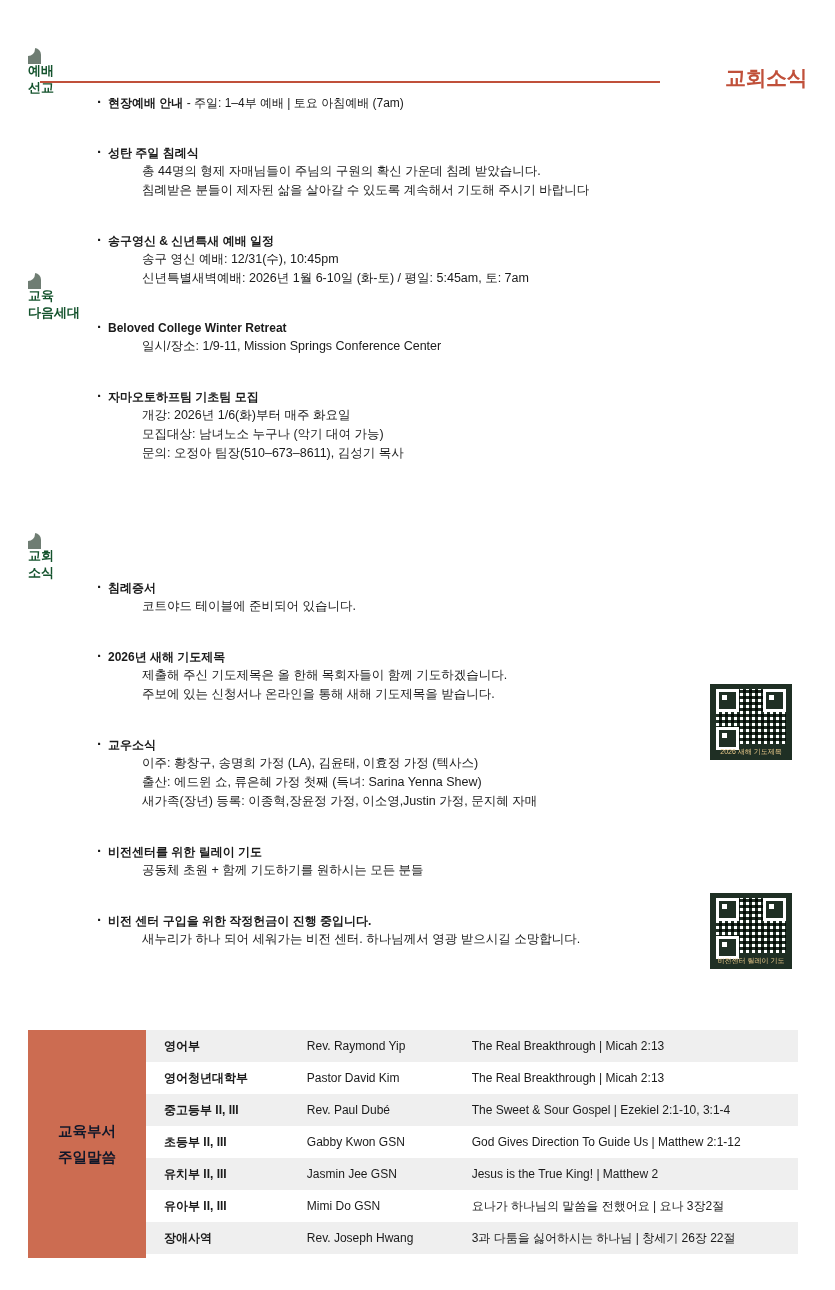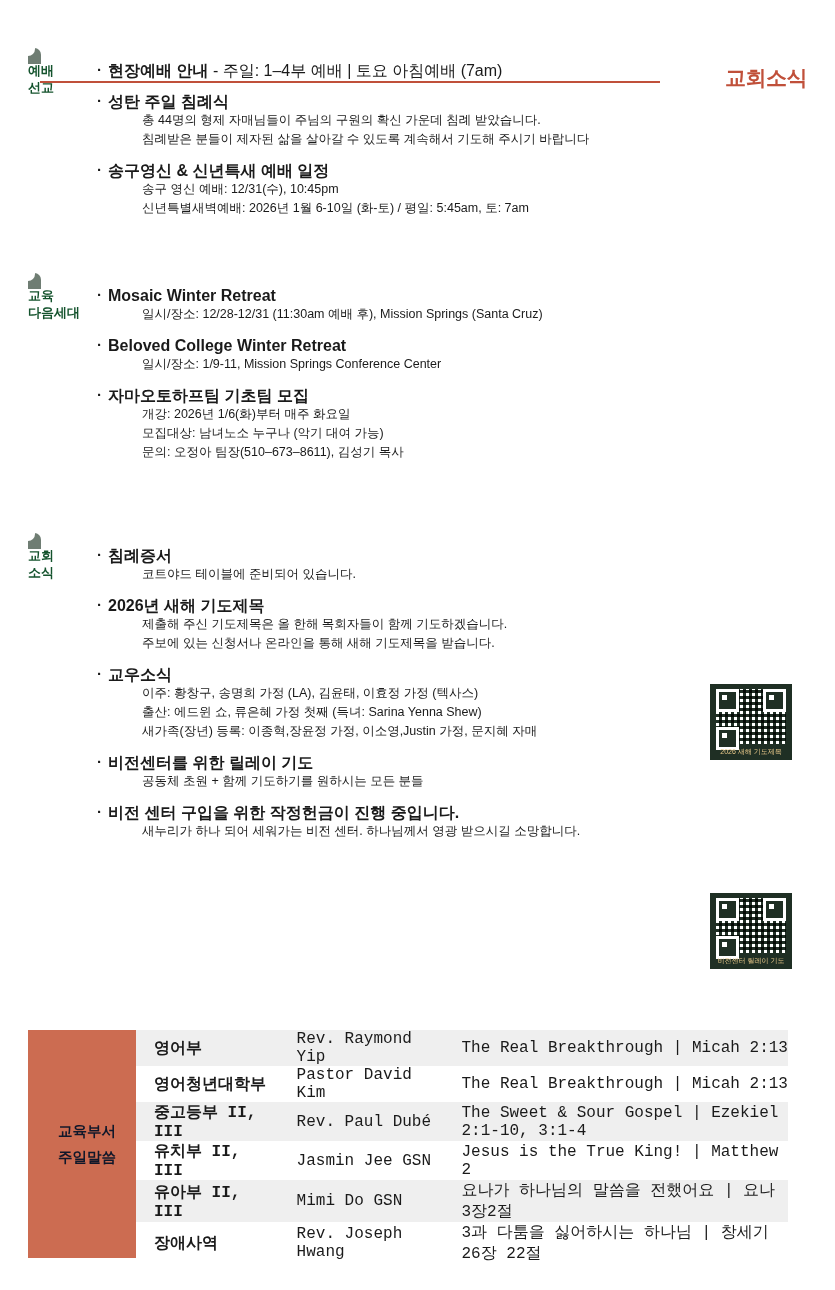--- a/index.html
+++ b/index.html
@@ -90,25 +90,26 @@
     left: 68px;
     top: 0;
     width: 700px;
   }
 
   .item {
     margin-bottom: 13px;
   }
   .item:last-child { margin-bottom: 0; }
   .item-title {
-    font-size: 16px;
+    font-size: 12px;
     font-weight: bold;
     line-height: 18px;
     position: relative;
     padding-left: 12px;
+    margin-top: 32px;
   }
   .item-title::before {
     content: "·";
     position: absolute;
     left: 1px;
     top: -1px;
     font-size: 15px;
     font-weight: bold;
   }
   .item-title .thin {
@@ -187,26 +188,25 @@
     font-size: 14.5px;
     font-weight: bold;
     display: flex;
     flex-direction: column;
     align-items: center;
     justify-content: center;
     line-height: 26px;
   }
   .bt-table {
     position: absolute;
-    left: 108px;
+    left: 118px;
     top: 0;
     width: 652px;
     border-collapse: collapse;
-    font-size: 16px;
-    font-family: Liberation Mono, monospace;
+    font-size: 12px;
   }
   .bt-table td {
     height: 32px;
     padding: 0 0 0 18px;
     vertical-align: middle;
   }
   .bt-table tr:nth-child(odd) td { background: #efefef; }
   .bt-table tr:nth-child(even) td { background: #ffffff; }
   .col-dept { width: 138px; font-weight: bold; }
   .col-speaker { width: 158px; }
@@ -260,28 +260,20 @@
   </div>
 
   <div class="section" style="top:287px;">
     <div class="sec-mark"></div>
     <div class="sec-label">
       <div>교육</div>
       <div>다음세대</div>
     </div>
     <div class="sec-body">
 
-      <div class="item">
-        <div class="item-title">
-          <span>Mosaic Winter Retreat</span>
-        </div>
-        <div class="sub">
-          <b>일시/장소:</b><span> 12/28-12/31 (11:30am 예배 후), Mission Springs (Santa Cruz)</span>
-        </div>
-      </div>
 
       <div class="item">
         <div class="item-title">
           <span>Beloved College Winter Retreat</span>
         </div>
         <div class="sub">
           <b>일시/장소:</b><span> 1/9-11, Mission Springs Conference Center</span>
         </div>
       </div>
 
@@ -395,20 +387,25 @@
         <td class="col-dept">영어청년대학부</td>
         <td class="col-speaker">Pastor David Kim</td>
         <td class="col-topic">The Real Breakthrough | Micah 2:13</td>
       </tr>
       <tr>
         <td class="col-dept">중고등부 II, III</td>
         <td class="col-speaker">Rev. Paul Dubé</td>
         <td class="col-topic">The Sweet &amp; Sour Gospel | Ezekiel 2:1-10, 3:1-4</td>
       </tr>
       <tr>
+        <td class="col-dept">초등부 II, III</td>
+        <td class="col-speaker">Gabby Kwon GSN</td>
+        <td class="col-topic">God Gives Direction To Guide Us | Matthew 2:1-12</td>
+      </tr>
+      <tr>
         <td class="col-dept">유치부 II, III</td>
         <td class="col-speaker">Jasmin Jee GSN</td>
         <td class="col-topic">Jesus is the True King! | Matthew 2</td>
       </tr>
       <tr>
         <td class="col-dept">유아부 II, III</td>
         <td class="col-speaker">Mimi Do GSN</td>
         <td class="col-topic">요나가 하나님의 말씀을 전했어요 | 요나 3장2절</td>
       </tr>
       <tr>

